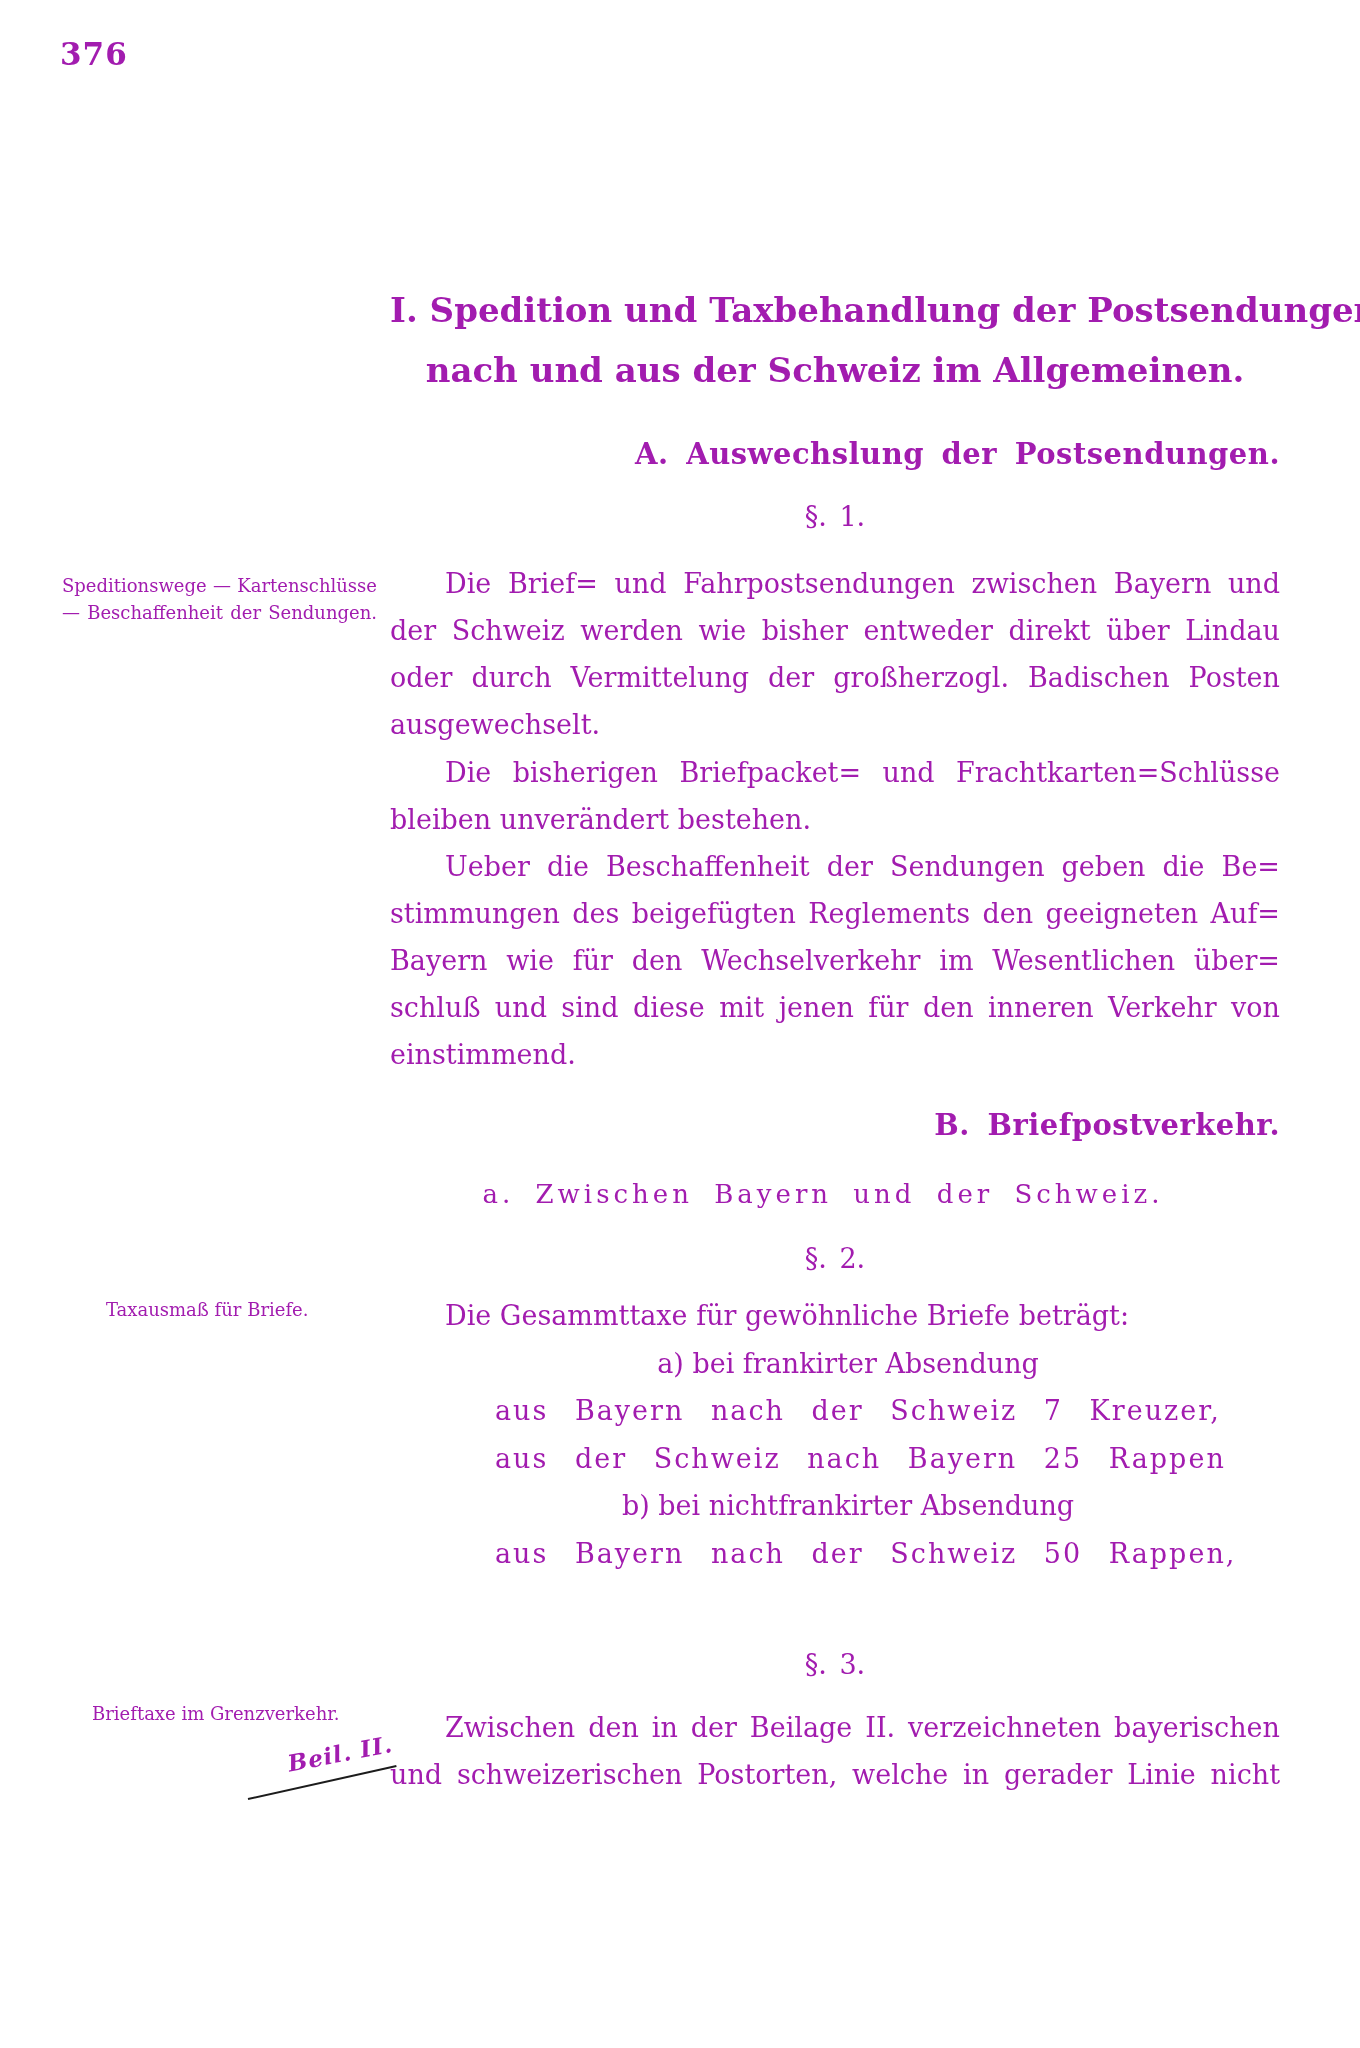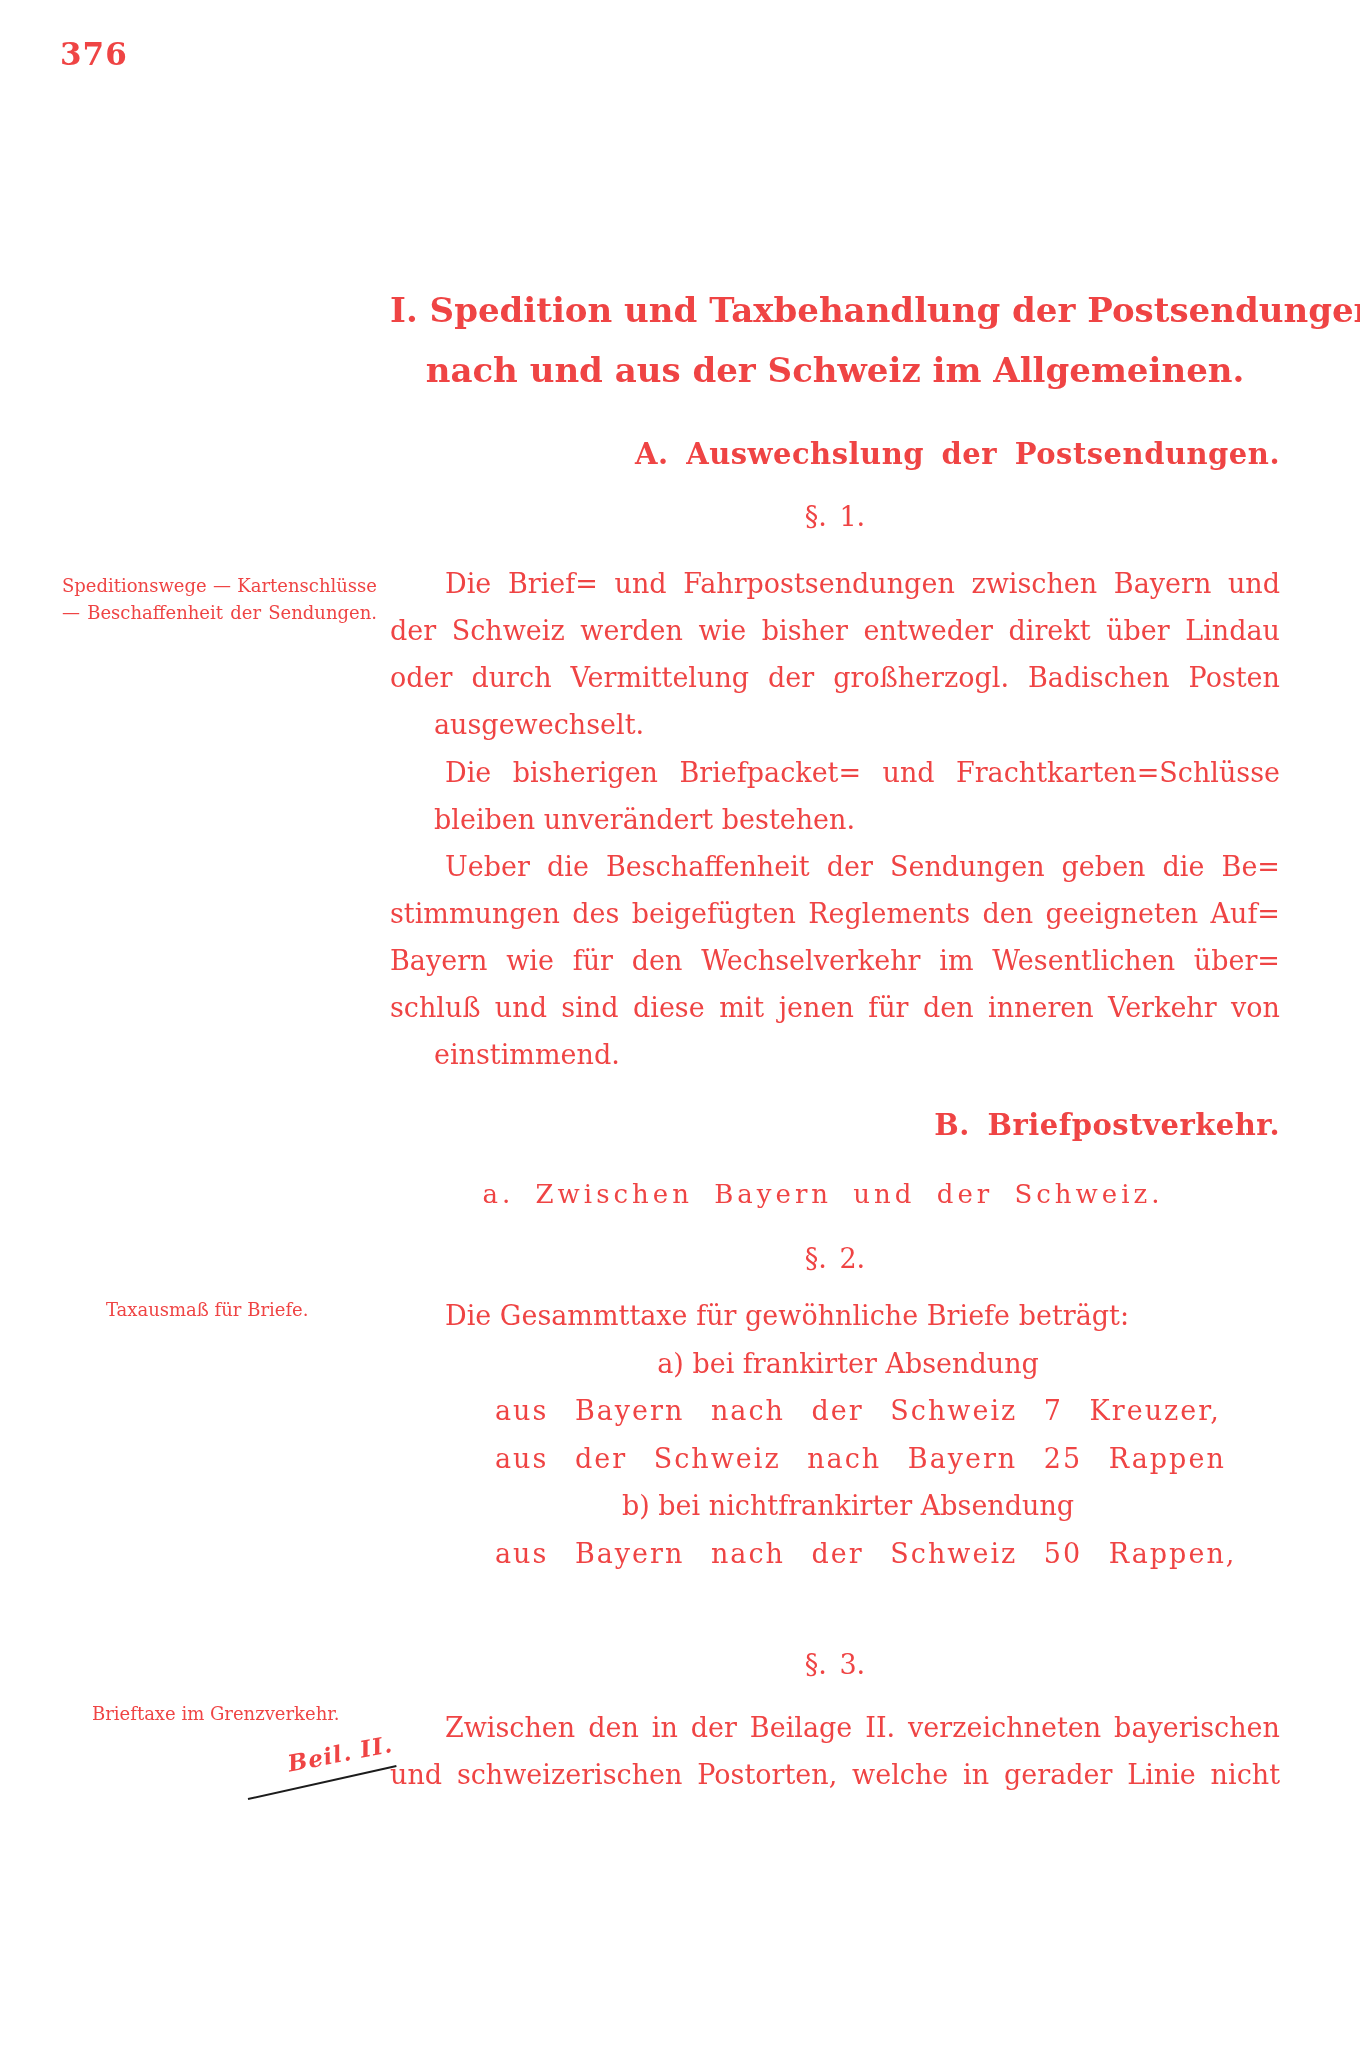--- a/index.html
+++ b/index.html
@@ -1,40 +1,40 @@
 <!DOCTYPE html>
 <html><head>
 <meta charset="utf-8">
 <style>
   html,body{margin:0;padding:0;background:#ffffff;}
   .page{
     position:relative;
     width:1360px;
     height:2008px;
     background:#ffffff;
-    color:#ef4444;
+    color:#a21caf;
     font-family:"DejaVu Serif","Liberation Serif",serif;
     overflow:hidden;
   }
   .abs{position:absolute;}
   .center{text-align:center;}
 
   .pagenum{font-size:31px;font-weight:bold;letter-spacing:1px;}
 
   .title{font-size:34px;font-weight:bold;line-height:60px;}
   .title .ln{text-align:center;white-space:nowrap;}
 
   .h-sec{font-size:29px;font-weight:bold;word-spacing:7px;letter-spacing:.5px;text-align:right;}
   .mark{font-size:27px;word-spacing:4px;}
   .sub-head{font-size:26px;letter-spacing:4px;word-spacing:9px;}
 
   .body-text{font-size:27px;line-height:47px;}
   .para .ln{text-align:justify;text-align-last:justify;}
   .para .ln:first-child{text-indent:55px;}
-  .para.endleft .ln-last{text-align-last:left;margin-left:44px;}
+  .para.endleft .ln-last{text-align-last:left;}
 
   .mnote{font-size:18px;line-height:27px;}
   .mnote.justify .ln{text-align:justify;text-align-last:justify;}
 
   .tariff{font-size:27px;line-height:47.5px;}
   .t-intro{padding-left:55px;}
   .t-item{padding-left:26px;text-align:center;}
   .t-sub{padding-left:105px;letter-spacing:2px;word-spacing:16px;}
 
   .annotation{

